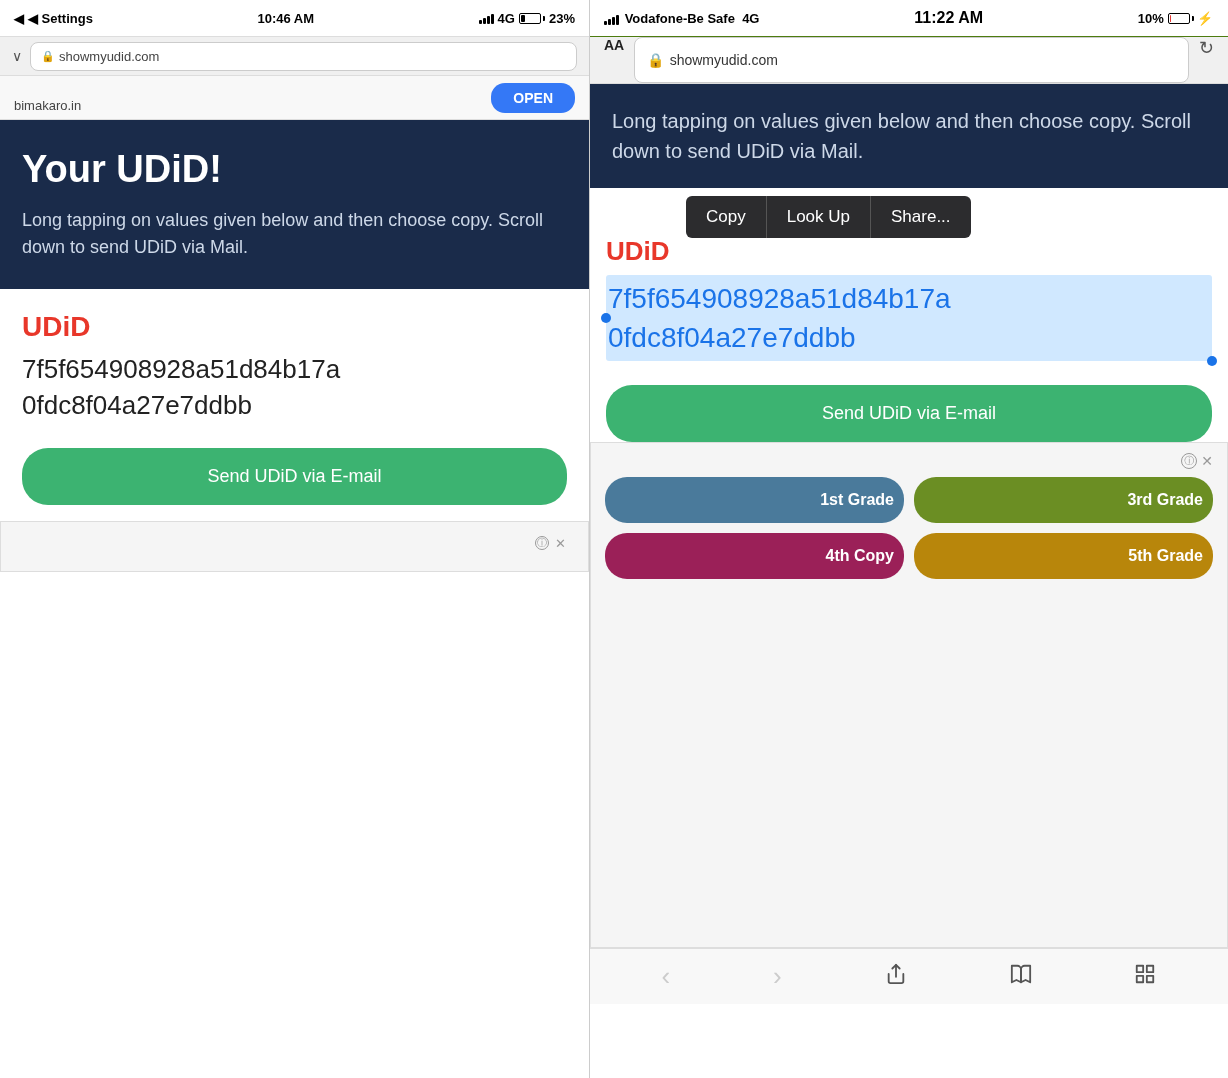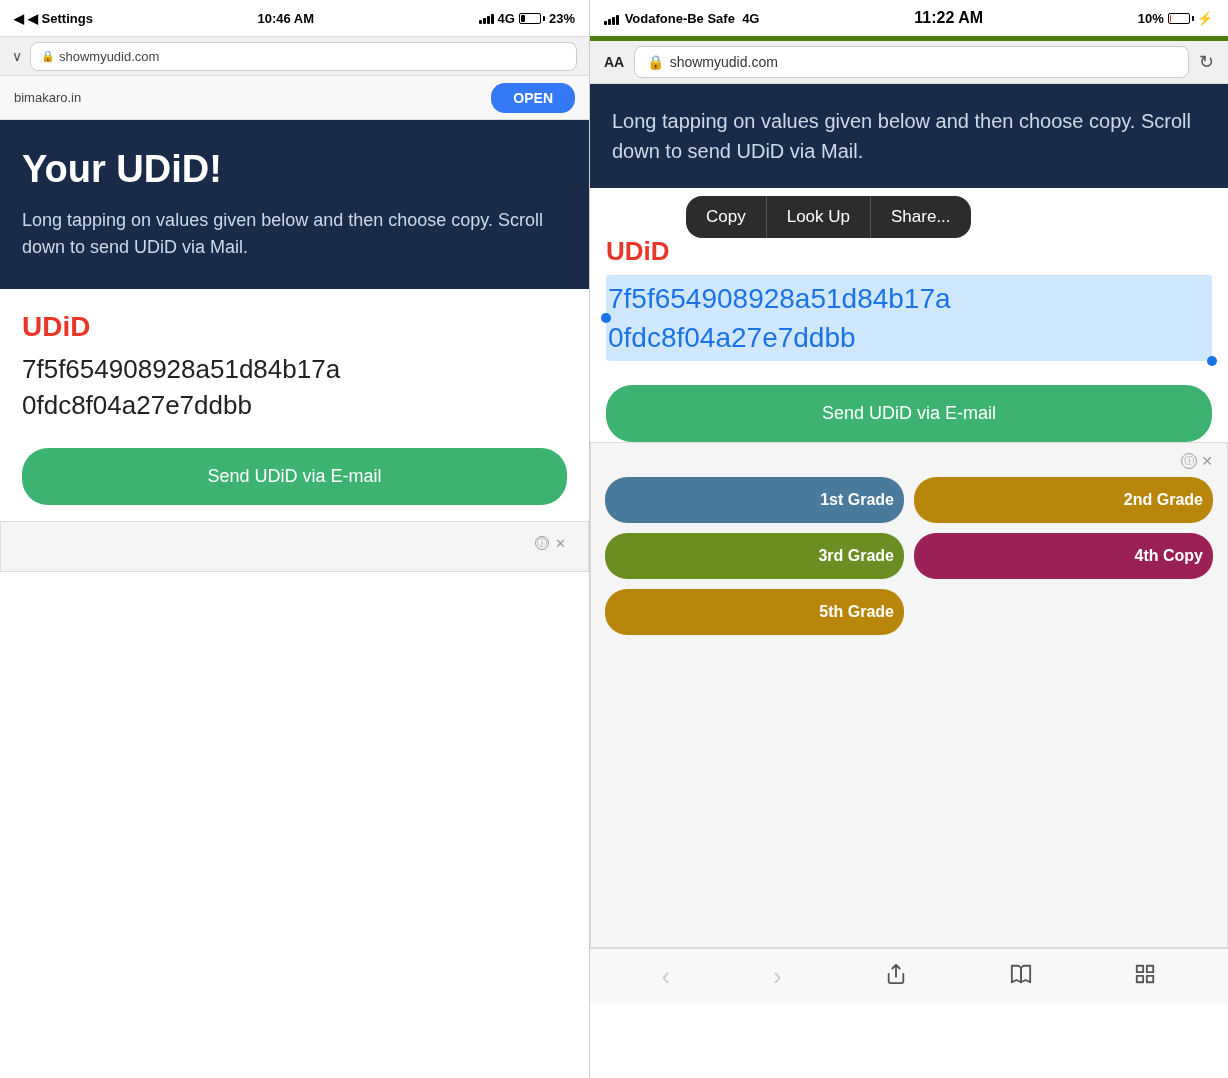--- a/index.html
+++ b/index.html
@@ -106,21 +106,21 @@
       display: flex;
       align-items: center;
       gap: 4px;
     }
     .lock-icon { font-size: 11px; color: #666; }
 
     .ad-banner {
       background: #f8f8f8;
       border-bottom: 1px solid #ddd;
       display: flex;
-      align-items: center;
+      align-items: flex-end;
       justify-content: space-between;
       padding: 6px 14px;
       height: 44px;
     }
     .ad-domain {
       font-size: 13px;
       color: #444;
     }
     .open-btn {
       background: #3478f6;
@@ -235,24 +235,23 @@
       gap: 4px;
       font-size: 13px;
       font-weight: 600;
     }
     .battery-low .battery-fill { background: #e53935; }
 
     .right-url-bar {
       background: #f0f0f0;
       height: 48px;
       display: flex;
-      align-items: center;
       padding: 0 14px;
       gap: 10px;
-      border-top: 5px solid #4d7c0f;
+      border-top: 1px solid #4d7c0f;
       border-bottom: 1px solid #ddd;
     }
     .aa-label {
       font-size: 14px;
       font-weight: 700;
       color: #222;
     }
     .right-url-field {
       flex: 1;
       background: #fff;
@@ -289,21 +288,21 @@
       position: relative;
       flex-shrink: 0;
     }
 
     
     .context-menu {
       position: absolute;
       top: 8px;
       left: 96px;
       background: #2c2c2e;
-      border-radius: 16px;
+      border-radius: 6px;
       display: flex;
       align-items: center;
       z-index: 10;
       overflow: hidden;
     }
     .context-menu-item {
       color: #fff;
       font-size: 17px;
       padding: 11px 20px;
       cursor: pointer;
@@ -572,21 +571,20 @@
     <button class="right-send-btn">Send UDiD via E-mail</button>
   </div>
 
   <div class="right-ad-section">
     <div class="ad-top-row">
       <div class="ad-info-icon">ⓘ</div>
       <span class="ad-close">✕</span>
     </div>
     <div class="grade-grid">
       <button class="grade-btn grade-1">1st Grade</button>
-      <button class="grade-btn grade-2">2nd Grade</button>
       <button class="grade-btn grade-3">3rd Grade</button>
       <button class="grade-btn grade-4">4th Copy</button>
       <button class="grade-btn grade-5">5th Grade</button>
     </div>
   </div>
 
   <div class="right-bottom-toolbar">
     <span class="toolbar-icon toolbar-icon-disabled" style="font-size:26px;">‹</span>
     <span class="toolbar-icon toolbar-icon-disabled" style="font-size:26px;">›</span>
     <span class="toolbar-icon">

